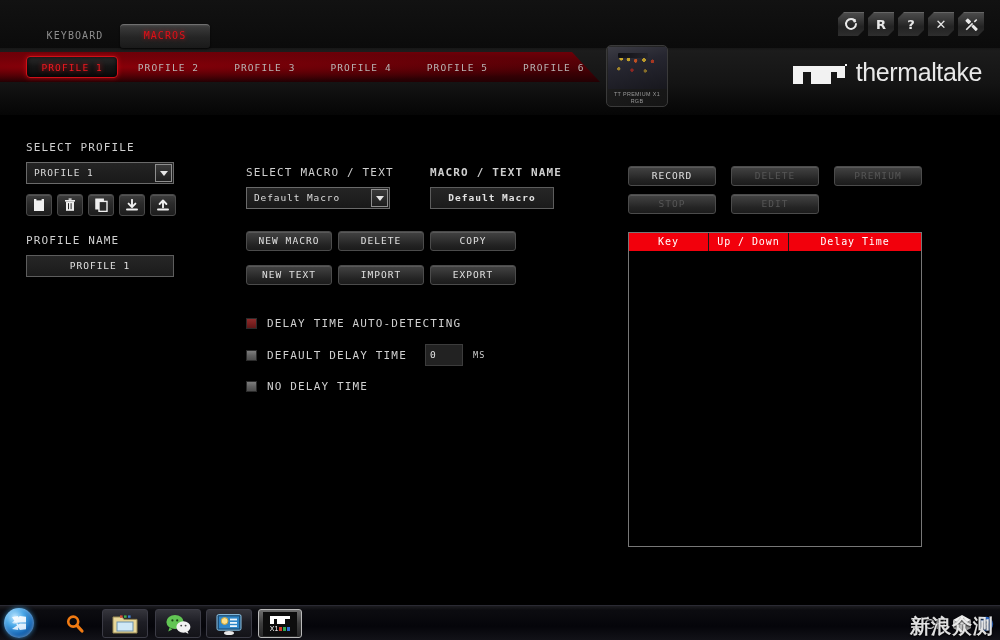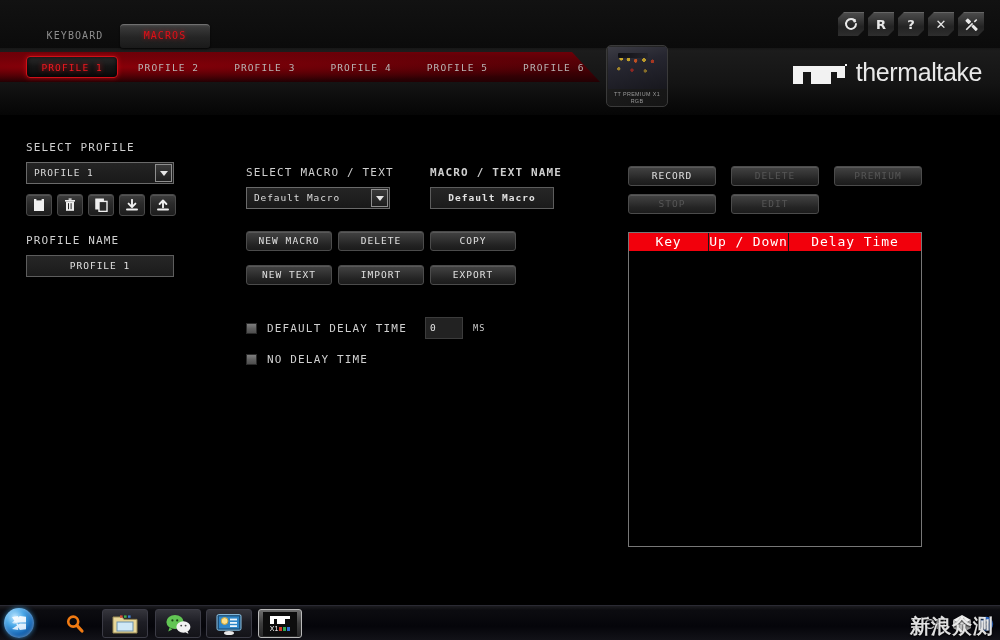--- a/index.html
+++ b/index.html
@@ -163,21 +163,21 @@
   }
   .chk.on { background: linear-gradient(180deg,#8d2b2b 0%,#7a2020 50%,#5e1717 100%); }
 
   
   .tbl {
     position: absolute; border: 1px solid #777; background: #000;
   }
   .thead { display: flex; height: 18px; background: #f2000c; }
   .th {
     height: 18px; line-height: 17px; text-align: center; color: #fff;
-    font-size: 13px; letter-spacing: .9px; border-right: 1px solid #1a1a1a;
+    font-size: 10px; letter-spacing: .9px; border-right: 1px solid #1a1a1a;
   }
   .th:last-child { border-right: none; }
   .tbody { height: calc(100% - 18px); background: #000; }
 
   
   .taskbar {
     position: absolute; left: 0; bottom: 0; width: 1000px; height: 35px;
     background: linear-gradient(180deg,#1c1c20 0%,#0c0c10 12%,#05050a 60%,#121218 100%);
     border-top: 1px solid #2a2a33;
   }
@@ -354,20 +354,24 @@
       <div style="display:grid;grid-template-columns:86px 86px 86px;gap:14px 6px;margin-top:22px;">
         <div class="btn">NEW MACRO</div>
         <div class="btn">DELETE</div>
         <div class="btn">COPY</div>
         <div class="btn">NEW TEXT</div>
         <div class="btn">IMPORT</div>
         <div class="btn">EXPORT</div>
       </div>
 
       <div style="margin-top:32px;">
+        <div class="chkrow">
+          <div class="chk on"></div>
+          <div class="lbl">DELAY TIME AUTO-DETECTING</div>
+        </div>
         <div class="chkrow" style="margin-top:14px;">
           <div class="chk"></div>
           <div class="lbl" style="width:148px;">DEFAULT DELAY TIME</div>
           <div class="txtfield" style="width:38px;text-align:left;padding-left:4px;border-color:#3c3c3c;background:#222;">0</div>
           <div class="lbl" style="font-size:8.5px;">MS</div>
         </div>
         <div class="chkrow" style="margin-top:14px;">
           <div class="chk"></div>
           <div class="lbl">NO DELAY TIME</div>
         </div>

